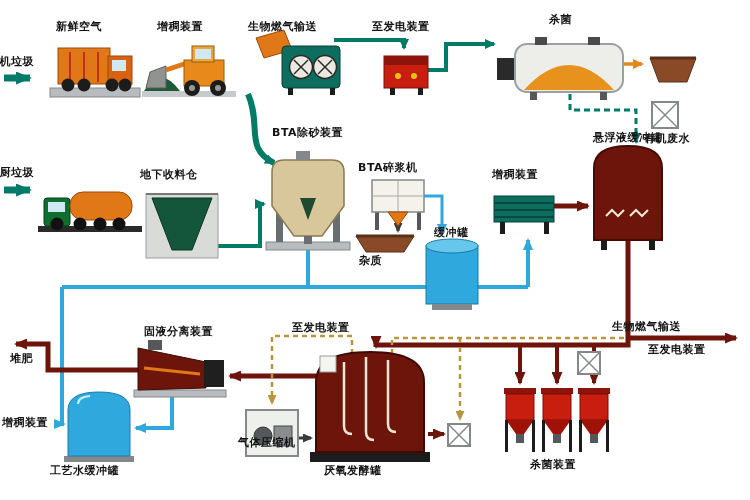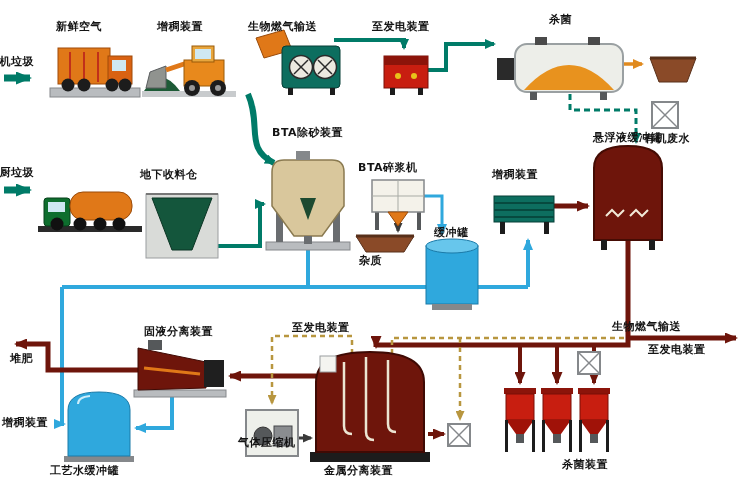--- a/index.html
+++ b/index.html
@@ -294,18 +294,18 @@
 <div class="lbl" style="left:358px;top:161px">BTA碎浆机</div>
 <div class="lbl" style="left:359px;top:254px">杂质</div>
 <div class="lbl" style="left:492px;top:168px">增稠装置</div>
 <div class="lbl" style="left:434px;top:226px">缓冲罐</div>
 <div class="lbl" style="left:10px;top:352px">堆肥</div>
 <div class="lbl" style="left:144px;top:325px">固液分离装置</div>
 <div class="lbl" style="left:2px;top:416px">增稠装置</div>
 <div class="lbl" style="left:50px;top:464px">工艺水缓冲罐</div>
 <div class="lbl" style="left:292px;top:321px">至发电装置</div>
 <div class="lbl" style="left:238px;top:436px">气体压缩机</div>
-<div class="lbl" style="left:324px;top:464px">金属分离装置</div>
-<div class="lbl" style="left:562px;top:458px">杀菌装置</div>
+<div class="lbl" style="left:324px;top:464px">厌氧发酵罐</div>
+<div class="lbl" style="left:530px;top:458px">杀菌装置</div>
 <div class="lbl" style="left:612px;top:320px">生物燃气输送</div>
 <div class="lbl" style="left:648px;top:343px">至发电装置</div>
 
 </div>
 
 </body></html>

